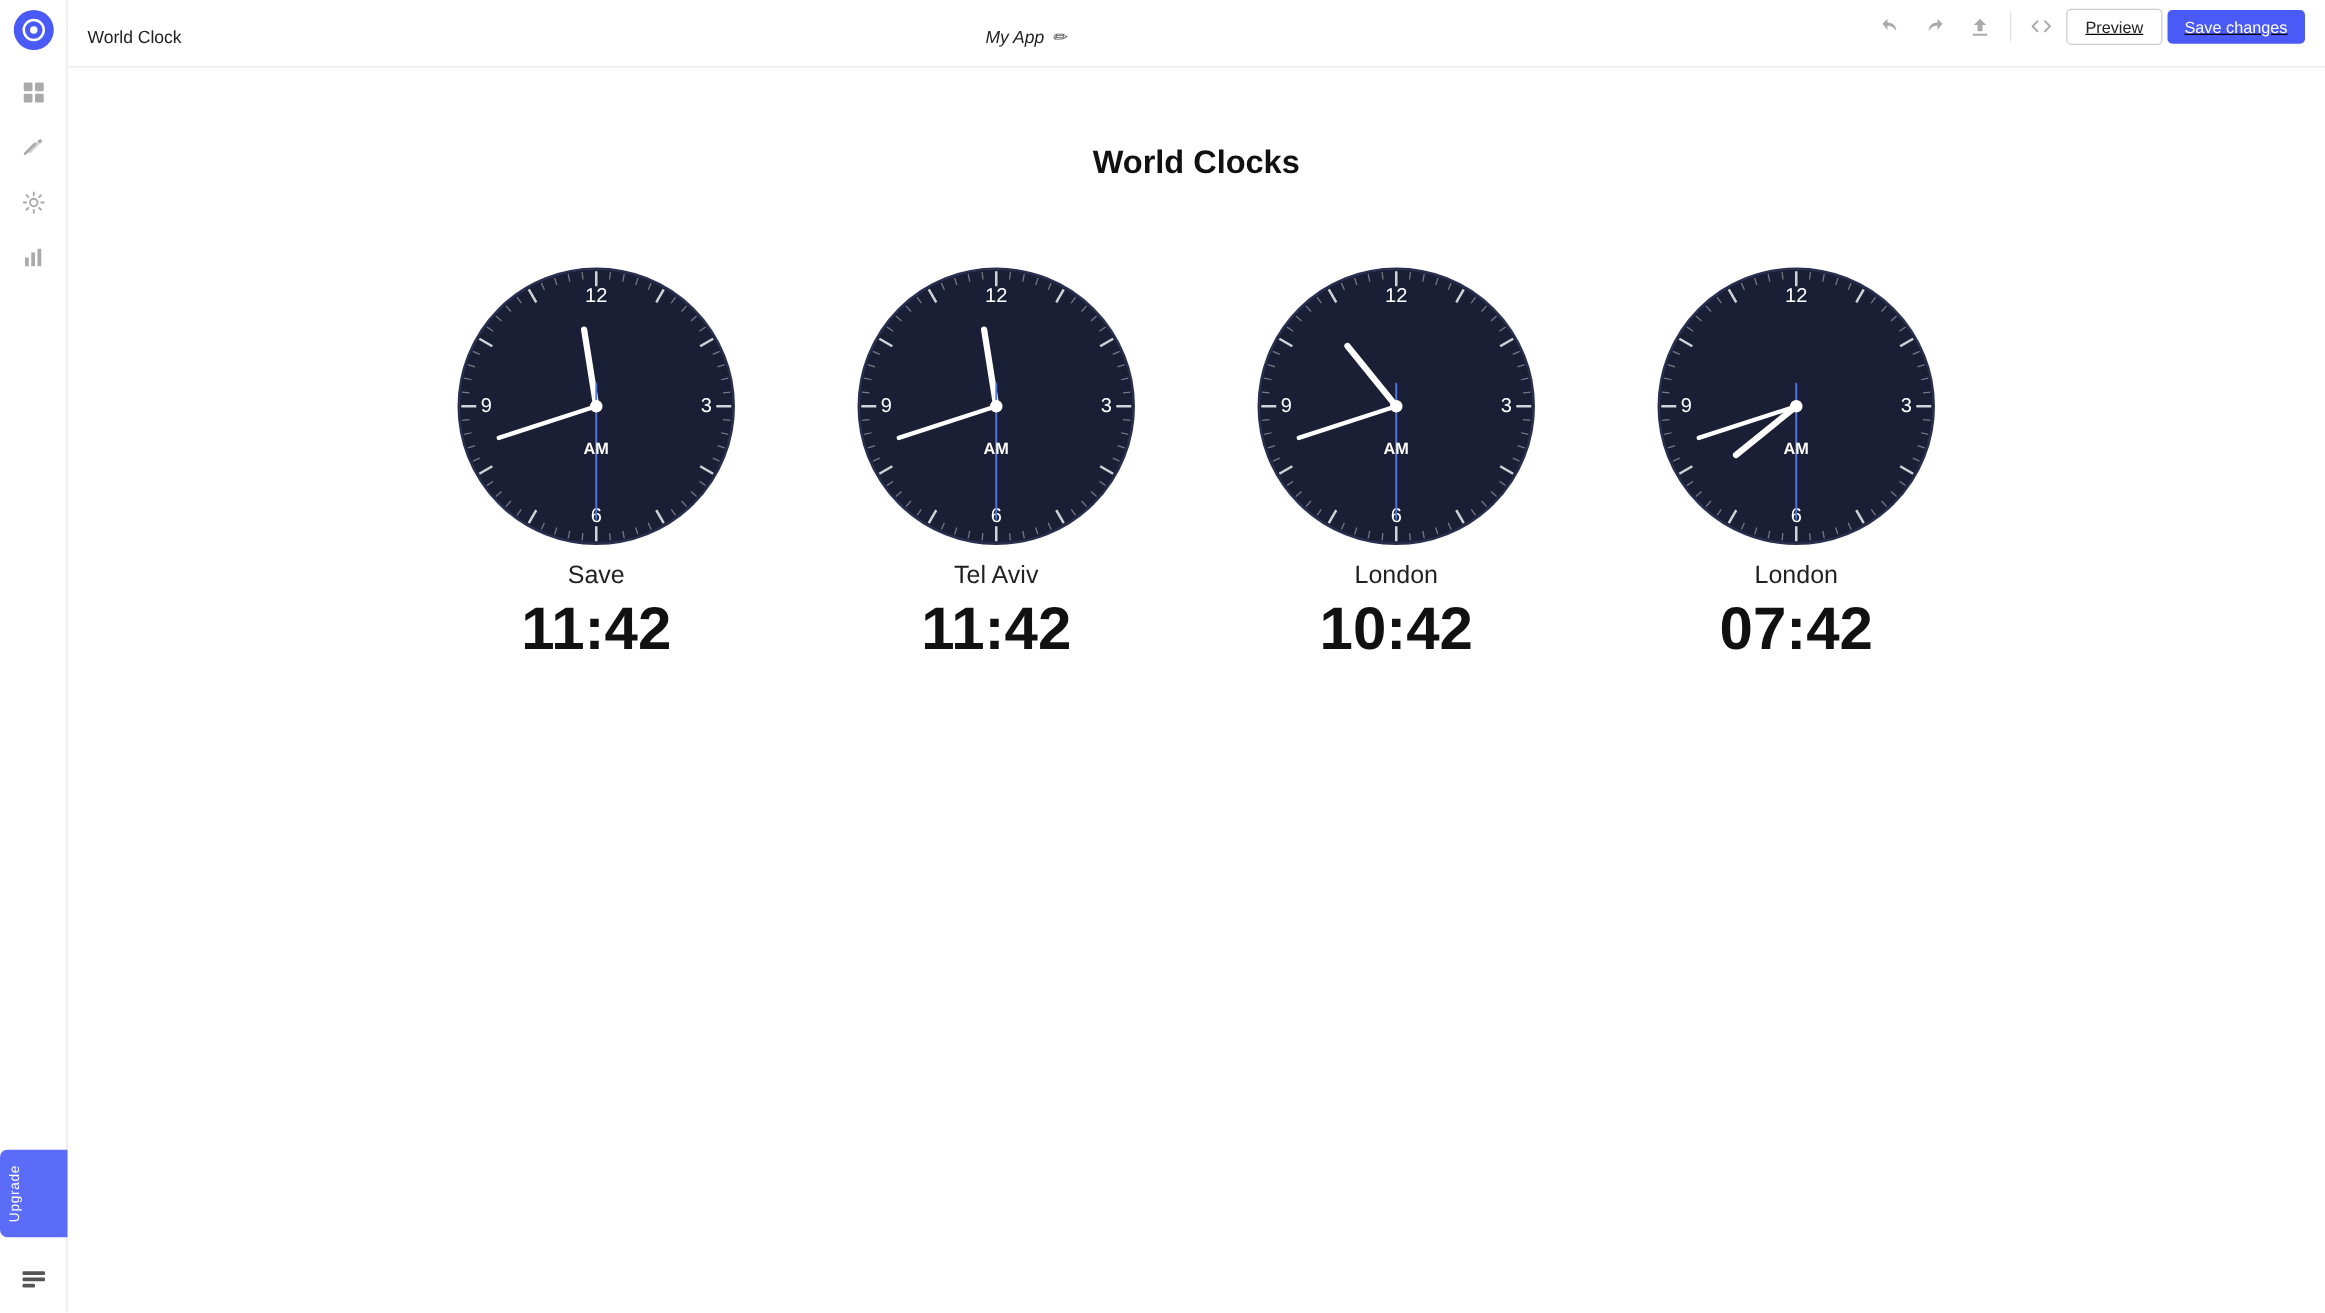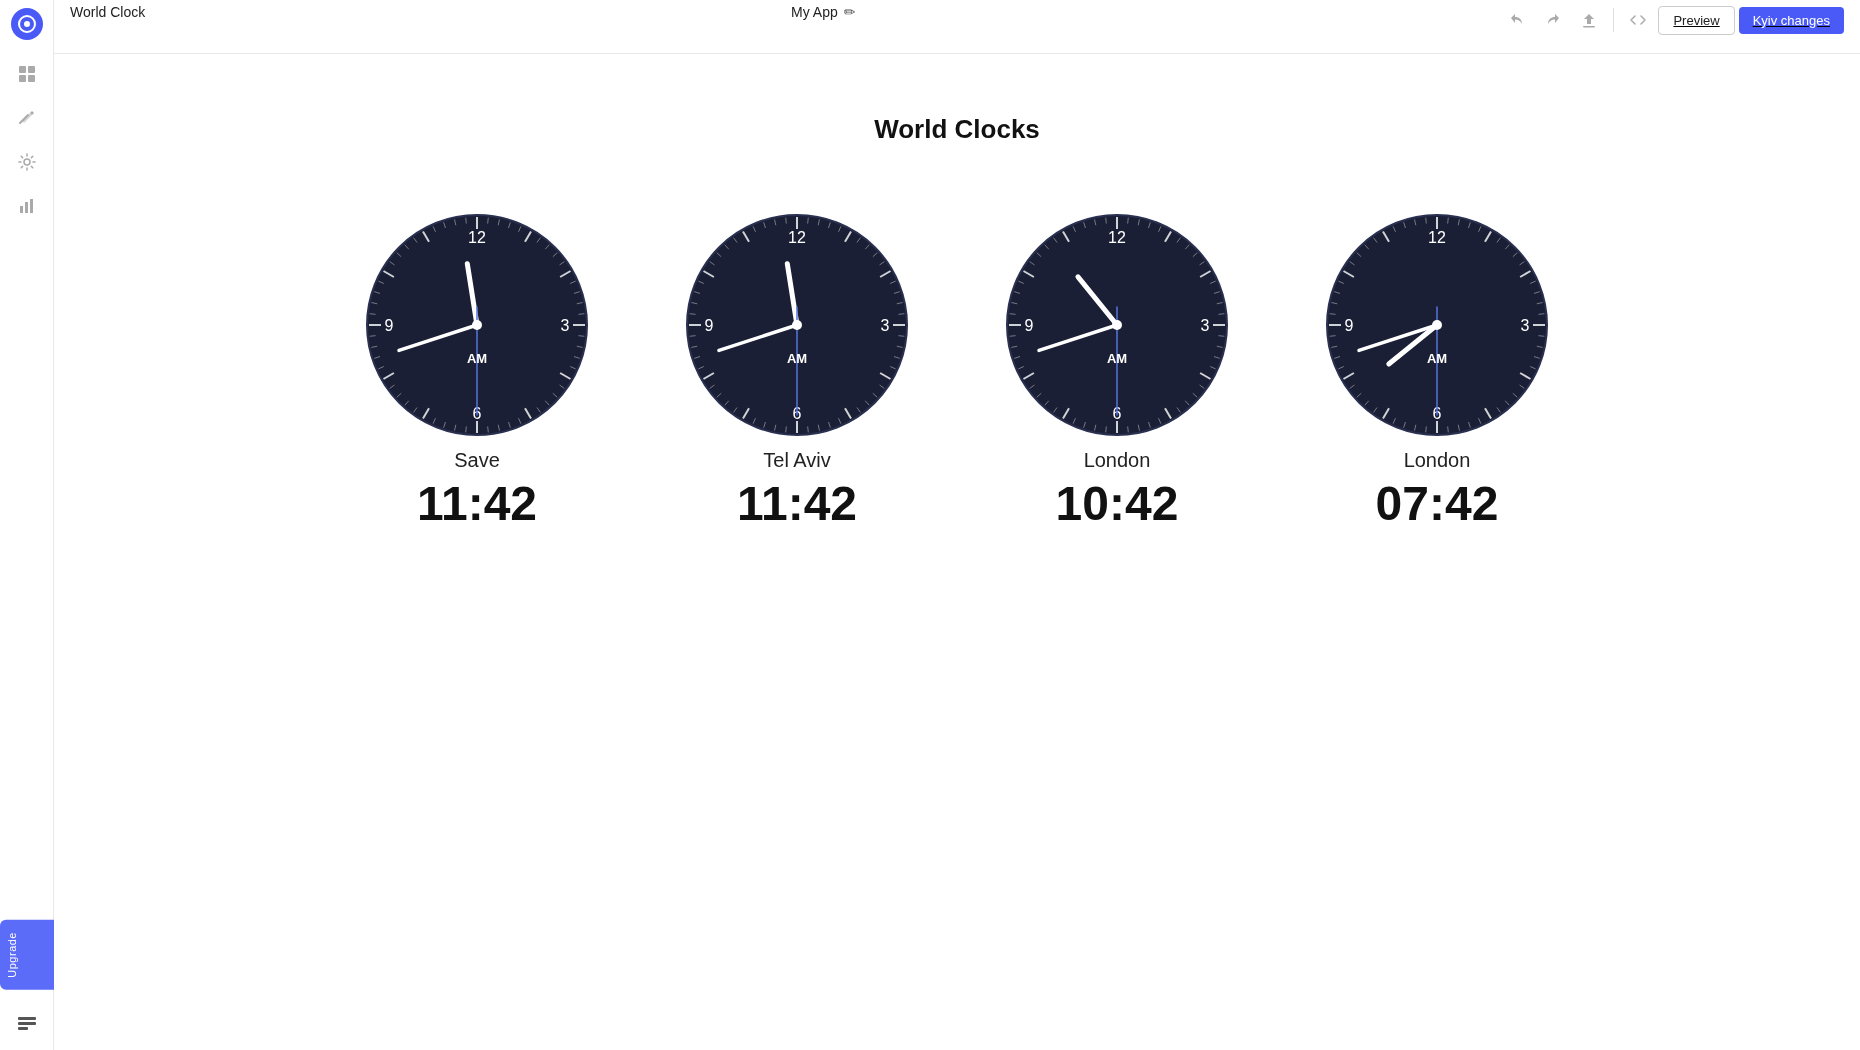--- a/index.html
+++ b/index.html
@@ -75,40 +75,41 @@
       flex: 1;
       display: flex;
       flex-direction: column;
     }
 
     
     .header {
       height: 54px;
       border-bottom: 1px solid #e8e8e8;
       display: flex;
-      align-items: flex-start;
-      padding: 4px 16px;
+      align-items: flex-end;
+      padding: 16px 16px;
       gap: 12px;
     }
     .header-title {
       font-size: 14px;
       font-weight: 500;
       color: #222;
       display: flex;
       align-items: center;
       gap: 6px;
     }
     .header-center {
       flex: 1;
       display: flex;
       justify-content: center;
       align-items: center;
       gap: 6px;
       font-size: 14px;
       color: #222;
+      font-style: italic;
     }
     .header-right {
       display: flex;
       align-items: center;
       gap: 4px;
       text-decoration: underline;
     }
     .header-icon-btn {
       width: 32px;
       height: 32px;
@@ -272,21 +273,21 @@
           <rect x="3" y="15" width="12" height="1.5" rx="0.75" fill="#aaa"></rect>
         </svg>
       </button>
       <div class="divider-v"></div>
       <button class="header-icon-btn" title="Code">
         <svg width="18" height="18" viewBox="0 0 18 18" fill="none">
           <path d="M6 5L2 9l4 4M12 5l4 4-4 4" stroke="#aaa" stroke-width="1.5" stroke-linecap="round" stroke-linejoin="round"></path>
         </svg>
       </button>
       <button class="preview-btn">Preview</button>
-      <button class="save-btn">Kyiv changes</button>
+      <button class="save-btn">Save changes</button>
     </div>
   </div>
 
   <div class="content">
     <h1 class="page-title">World Clocks</h1>
     <div class="clocks-row" id="clocks-container">
     <div class="clock-item">
           <div class="clock-face">
     <svg class="clock-svg" viewBox="0 0 240 240">
       <circle cx="120" cy="120" r="110" fill="#1a1f35"></circle>

